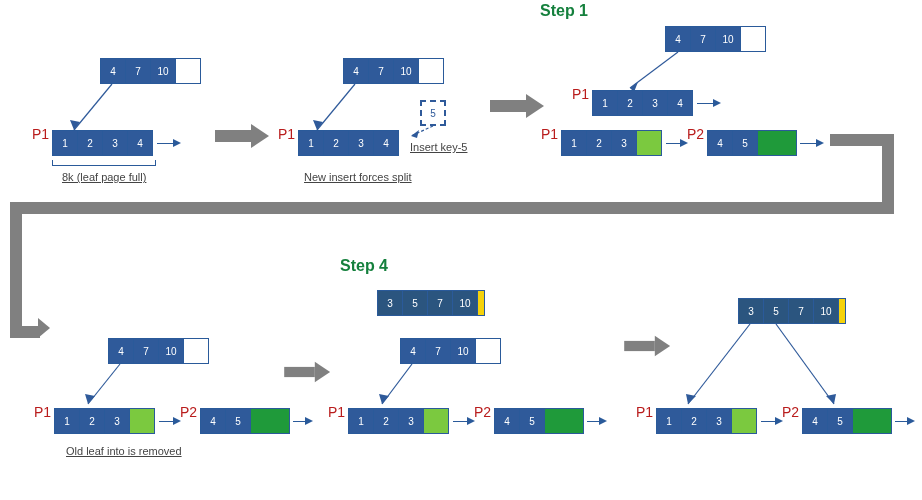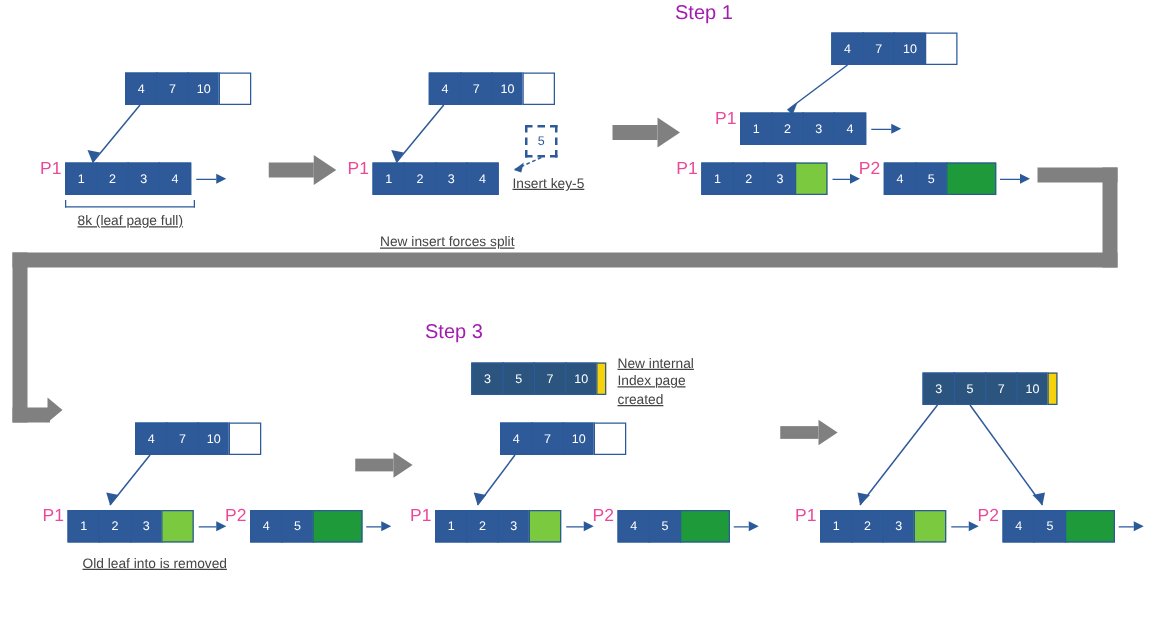--- a/index.html
+++ b/index.html
@@ -8,23 +8,23 @@
     padding: 0;
     font-family: "Segoe UI", Arial, sans-serif;
     font-size: 11px;
     color: #333;
     width: 922px;
     height: 500px;
     position: relative;
     background: #fff;
   }
   .canvas { position: relative; width: 922px; height: 500px; }
-  .step-label { font-weight: 400; font-size: 16px; position: absolute; color: #a21caf; }
+  .step-label { font-weight: 700; font-size: 16px; position: absolute; color: #15803d; }
   .caption { font-size: 11px; color: #444; position: absolute; line-height: 1.3; text-decoration: underline; }
-  .page-label { font-size: 14px; font-weight: 400; color: #ec4899; position: absolute; }
+  .page-label { font-size: 14px; font-weight: 400; color: #b91c1c; position: absolute; }
 
   .row { position: absolute; display: flex; }
   .cell {
     width: 26px; height: 26px;
     border: 1px solid #2a5a9a;
     background: #2f5a9a;
     color: #fff;
     font-size: 10px;
     display: flex; align-items: center; justify-content: center;
     margin-right: -1px;
@@ -148,21 +148,21 @@
     <div class="cell">2</div>
     <div class="cell">3</div>
     <div class="cell">4</div>
   </div>
   <div class="dashed-cell" style="left:420px; top:100px;">5</div>
   <svg class="pointer" style="left:433px; top:126px;" width="1" height="12">
     <line x1="0" y1="0" x2="-22" y2="10" stroke-dasharray="3,2"></line>
       <polygon points="-22,10 -14,4 -16,12"></polygon>
   </svg>
   <div class="caption" style="left:410px; top:140px;">Insert key-5</div>
-  <div class="caption" style="left:304px; top:187px;text-align:right;">New insert forces split</div>
+  <div class="caption" style="left:304px; top:170px;text-align:right;">New insert forces split</div>
 
   <div class="big-arrow" style="left:490px; top:96px;"></div>
 
   <div class="row" style="left:665px; top:26px;">
     <div class="cell">4</div>
     <div class="cell">7</div>
     <div class="cell">10</div>
     <div class="cell empty"></div>
   </div>
   <svg class="pointer" style="left:678px; top:52px;" width="1" height="40">
@@ -196,21 +196,21 @@
 
   <div class="wrap-path">
     <div class="wrap-seg" style="left:830px; top:134px; width:64px; height:12px;"></div>
     <div class="wrap-seg" style="left:882px; top:134px; width:12px; height:80px;"></div>
     <div class="wrap-seg" style="left:10px; top:202px; width:884px; height:12px;"></div>
     <div class="wrap-seg" style="left:10px; top:202px; width:12px; height:136px;"></div>
     <div class="wrap-seg" style="left:10px; top:326px; width:30px; height:12px;"></div>
     <div class="wrap-head" style="left:34px; top:322px; transform:rotate(-90deg);"></div>
   </div>
 
-  <div class="step-label" style="left:340px; top:257px;">Step 3</div>
+  <div class="step-label" style="left:340px; top:257px;">Step 4</div>
 
   <div class="row" style="left:108px; top:338px;">
     <div class="cell">4</div>
     <div class="cell">7</div>
     <div class="cell">10</div>
     <div class="cell empty"></div>
   </div>
   <svg class="pointer" style="left:120px; top:364px;" width="1" height="44">
     <line x1="0" y1="0" x2="-32" y2="40"></line>
       <polygon points="-32,40 -25,32 -35,30"></polygon>
@@ -234,23 +234,20 @@
 
   <div class="big-arrow" style="left:280px; top:362px; transform:scale(0.85);"></div>
 
   <div class="row" style="left:377px; top:290px;">
     <div class="cell internal">3</div>
     <div class="cell internal">5</div>
     <div class="cell internal">7</div>
     <div class="cell internal">10</div>
     <div class="cell yellow"></div>
   </div>
-  <div class="caption" style="left:494px; top:284px; white-space:pre;">New internal
-Index page
-created</div>
   <div class="row" style="left:400px; top:338px;">
     <div class="cell">4</div>
     <div class="cell">7</div>
     <div class="cell">10</div>
     <div class="cell empty"></div>
   </div>
   <svg class="pointer" style="left:412px; top:364px;" width="1" height="44">
     <line x1="0" y1="0" x2="-30" y2="40"></line>
       <polygon points="-30,40 -23,32 -33,30"></polygon>
   </svg>

